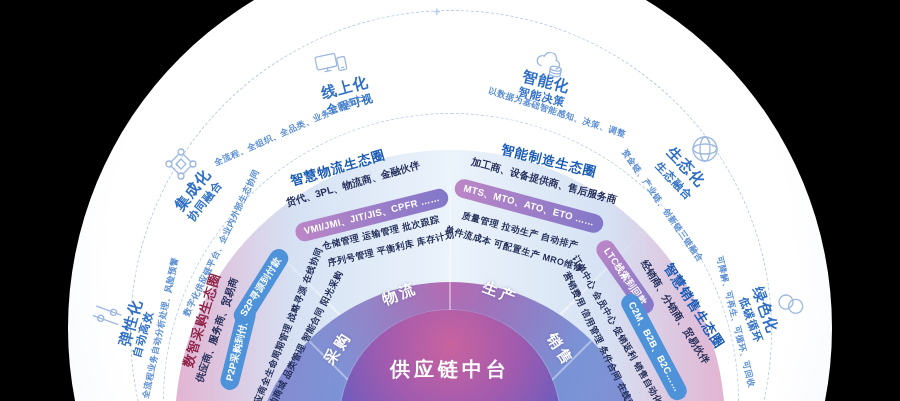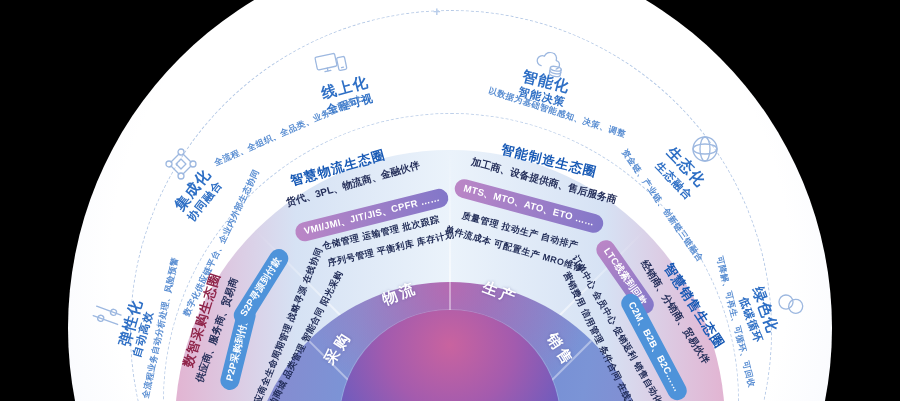--- a/index.html
+++ b/index.html
@@ -60,20 +60,21 @@
   <div class="eco-sep" style="transform:rotate(0deg)"></div>
   <div class="eco-sep" style="transform:rotate(45deg)"></div>
   <div class="circle" id="seg-circle"></div>
   <div class="seg-sep" style="transform:rotate(-45deg)"></div>
   <div class="seg-sep" style="transform:rotate(0deg)"></div>
   <div class="seg-sep" style="transform:rotate(45deg)"></div>
   <div class="circle" id="inner-circle"></div>
 
   <span class="sparkle" style="left:433px;top:4px;">+</span>
 
+  <div class="rot" id="center-title" style="left:450px;top:369px;">供应链中台</div>
 
   <div class="rot seg-label" style="left:338px;top:348px;--r:-57deg;">采购</div>
   <div class="rot seg-label" style="left:400px;top:294px;--r:-21deg;">物流</div>
   <div class="rot seg-label" style="left:500px;top:293px;--r:21deg;">生产</div>
   <div class="rot seg-label" style="left:560px;top:350px;--r:57deg;">销售</div>
 
   <div class="rot eco-title red" style="left:202px;top:320px;--r:-73deg;">数智采购生态圈</div>
   <div class="rot eco-sub" style="left:217px;top:330px;--r:-71deg;">供应商、服务商、贸易商</div>
   <div class="rot pill blue" style="left:238px;top:348px;--r:-76deg;">P2P采购到付款</div>
   <div class="rot pill blue" style="left:261px;top:287px;--r:-58deg;">S2P寻源到付款</div>

